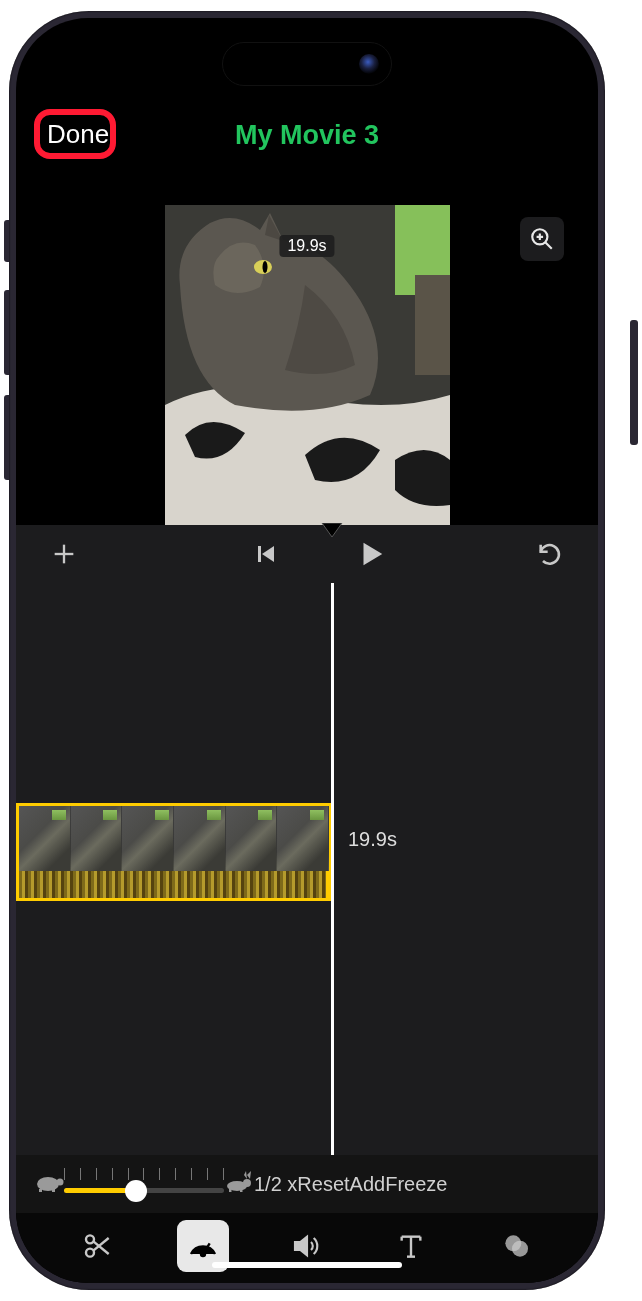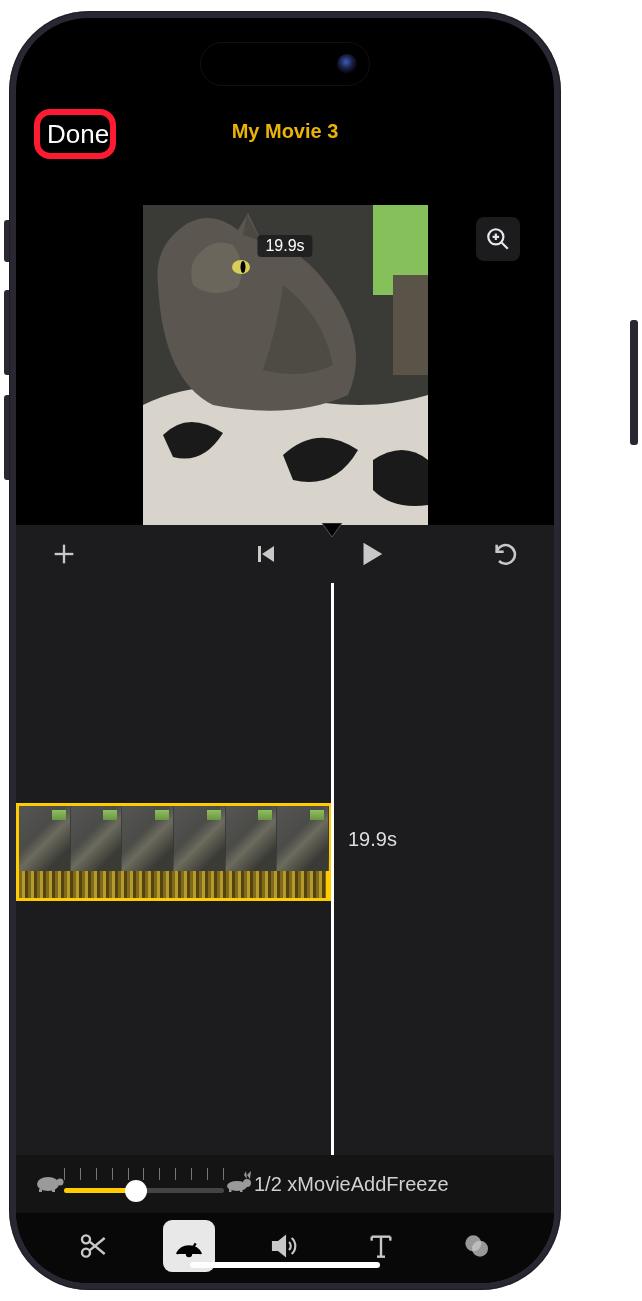--- a/index.html
+++ b/index.html
@@ -6,21 +6,21 @@
   body {
     width: 642px;
     height: 1301px;
     background: #fff;
     font-family: -apple-system, "Helvetica Neue", Arial, sans-serif;
     position: relative;
   }
   .phone-frame {
     position: absolute;
     left: 9px; top: 11px;
-    width: 552px; height: 1279px;
+    width: 596px; height: 1279px;
     border-radius: 80px;
     background: #2a2733;
     padding: 7px;
     box-shadow: inset 0 0 2px #000;
   }
   .phone-side-btn {
     position: absolute;
     background: #2a2733;
     border-radius: 3px;
   }
@@ -76,23 +76,23 @@
   }
   .done-highlight {
     position: absolute;
     left: 18px; top: -11px;
     width: 82px; height: 50px;
     border: 6px solid #ff1a33;
     border-radius: 16px;
     pointer-events: none;
   }
   .title {
-    font-size: 20px;
+    font-size: 27px;
     font-weight: 600;
-    color: #eab308;
+    color: #22c55e;
   }
   
   .preview-area {
     position: relative;
     height: 320px;
     display: flex;
     justify-content: center;
   }
   .preview-box {
     width: 285px; height: 320px;
@@ -370,21 +370,21 @@
           <svg width="30" height="22" viewBox="0 0 30 22" fill="#9a9a9a">
               <ellipse cx="13" cy="15" rx="10" ry="5"></ellipse>
               <circle cx="23" cy="12" r="4"></circle>
               <path d="M23 4 L27 0 L26 8 Z"></path>
               <path d="M20 4 L22 0 L23 8 Z"></path>
               <rect x="5" y="18" width="2.5" height="3"></rect>
               <rect x="16" y="18" width="2.5" height="3"></rect>
             </svg>
         </span>
         <span class="lbl">1/2 x</span>
-        <span class="lbl">Movie</span>
+        <span class="lbl">Reset</span>
         <span class="lbl">Add</span>
         <span class="lbl">Freeze</span>
       </div>
 
       <div class="tool-tabs">
         <div class="tool-tab">
           <svg width="32" height="32" viewBox="0 0 24 24" fill="none" stroke="#c8c8c8" stroke-width="1.8">
               <circle cx="6" cy="7" r="3"></circle>
               <circle cx="6" cy="17" r="3"></circle>
               <line x1="8.5" y1="8.5" x2="20" y2="18"></line>

